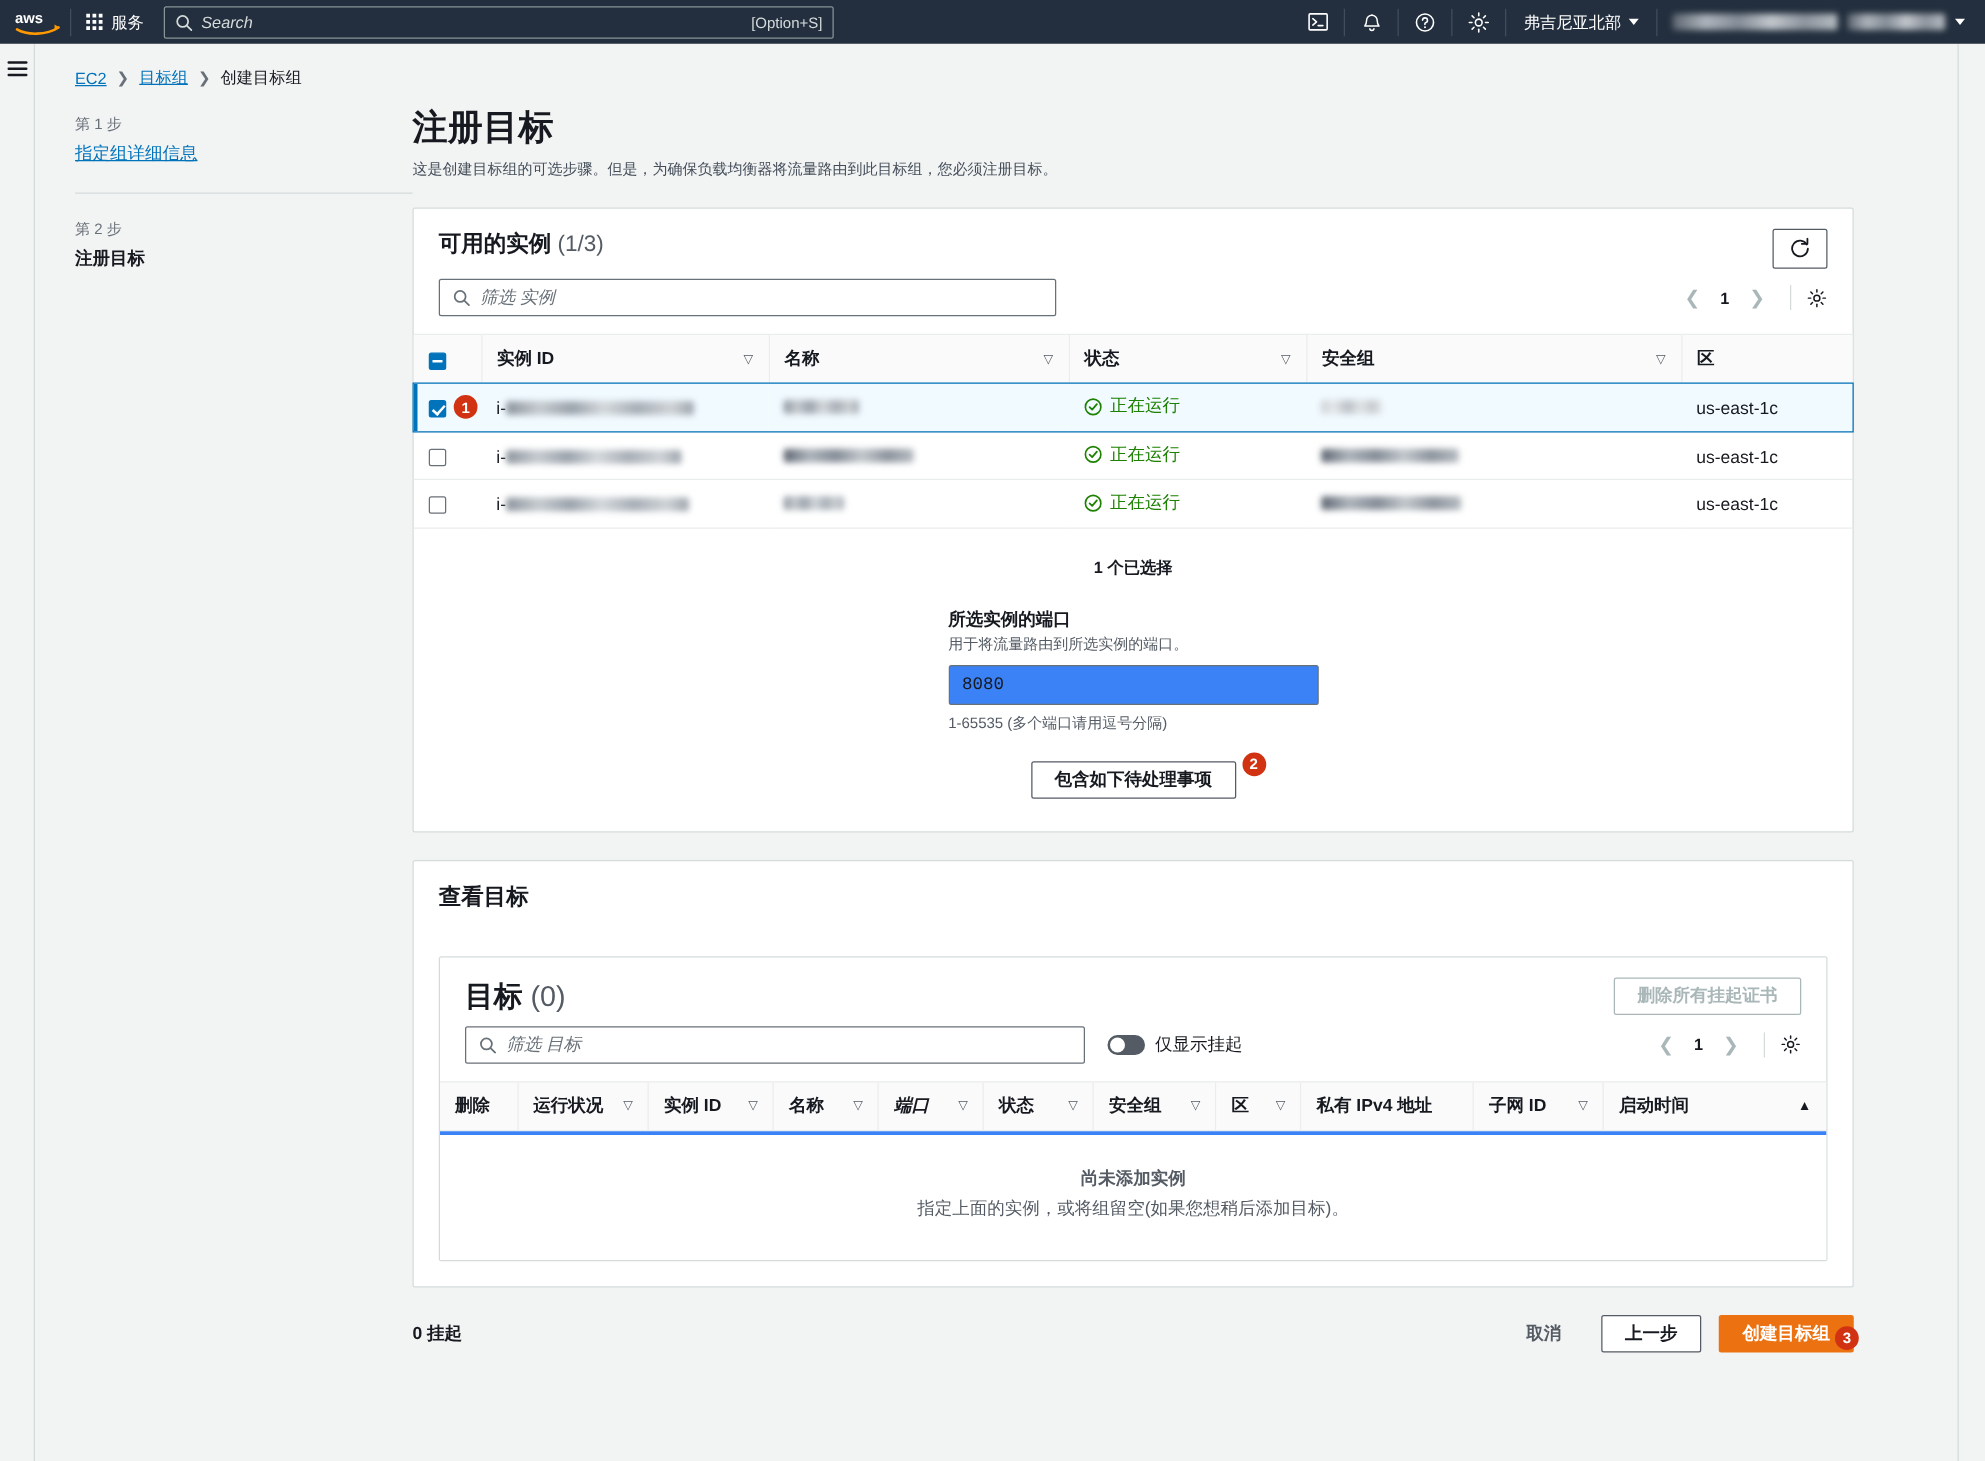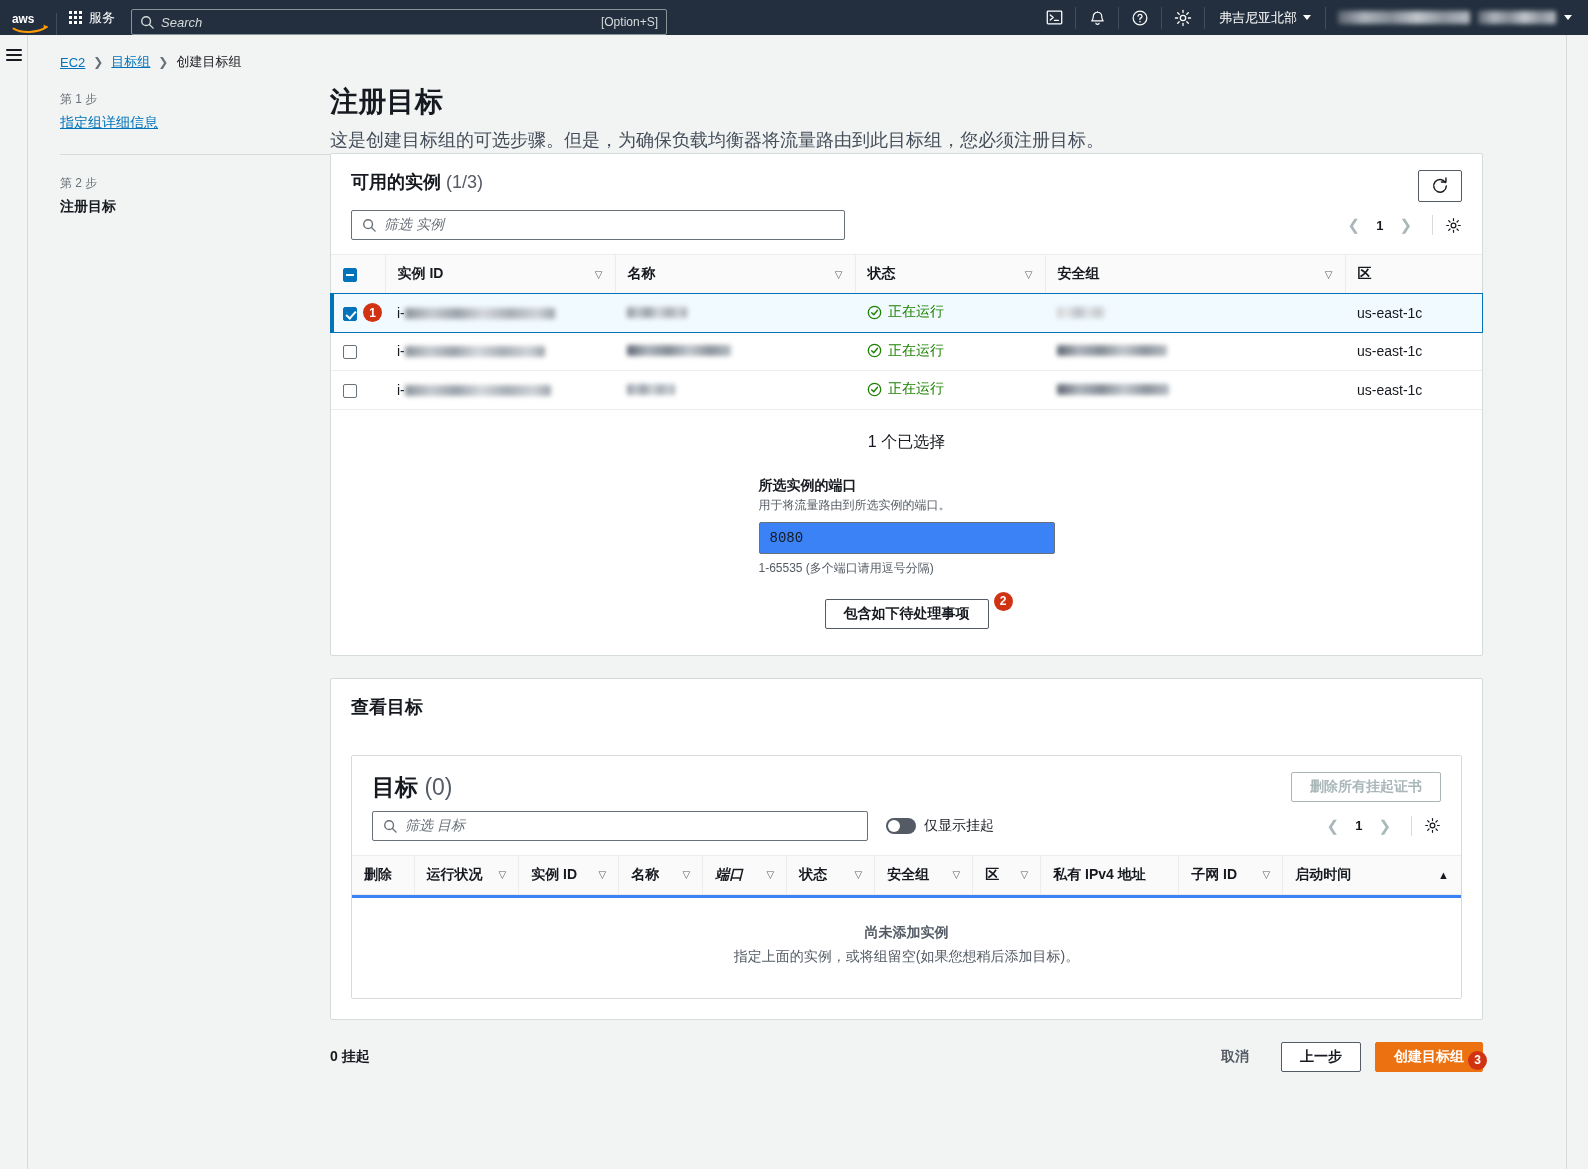--- a/index.html
+++ b/index.html
@@ -7,21 +7,21 @@
     margin: 0; padding: 0;
     width: 1588px; height: 1169px;
     background: #f2f3f3;
     font-family: "Liberation Sans", "DejaVu Sans", sans-serif;
     color: #16191f;
     overflow: hidden;
   }
   
   .navbar {
     height: 35px; background: #232f3e; color: #ffffff;
-    display: flex; align-items: flex-end; position: relative;
+    display: flex; align-items: center; position: relative;
     padding: 0 6px 0 0;
   }
   .aws-logo { width: 54px; display: flex; align-items: center; justify-content: center; padding-left: 8px;}
   .aws-logo svg { display: block; }
   .nav-div { width: 1px; height: 22px; background: #414d5c; margin: 0 2px; }
   .services-btn { display: flex; align-items: center; gap: 7px; padding: 0 10px; height: 35px; cursor: pointer; font-size: 13px; color:#fff;}
   .waffle { display: grid; grid-template-columns: repeat(3, 3px); grid-template-rows: repeat(3,3px); gap: 2px; }
   .waffle i { background: #ffffff; width: 3px; height: 3px; display: block; }
   .search-wrap {
     flex: 0 0 auto; width: 536px; height: 26px; margin-left: 6px;
@@ -57,21 +57,21 @@
 
   .wizard-body { display: flex; padding-left: 32px; }
   .steps { width: 270px; padding-top: 20px; flex: 0 0 270px;}
   .step-num { font-size: 12px; color: #687078; margin-bottom: 6px; }
   .step-link { font-size: 14px; color: #0073bb; text-decoration: underline; cursor: pointer; }
   .step-cur { font-size: 14px; color: #16191f; font-weight: bold; }
   .step-rule { height: 1px; background: #d5dbdb; margin: 22px 0 20px 0; }
 
   .main { flex: 1; padding-right: 32px; padding-top: 12px; max-width: 1185px; }
   h1.page-title { font-size: 28px; font-weight: bold; margin: 0 0 6px 0; letter-spacing: .3px;}
-  .page-desc { font-size: 18px; color: #444e5a; line-height: 1.45; }
+  .page-desc { font-size: 12px; color: #444e5a; margin-bottom: 22px; line-height: 1.45; }
 
   .card { background: #ffffff; border: 1px solid #d5dbdb; border-radius: 2px; margin-bottom: 22px; }
   .card-head { padding: 16px 20px 8px 20px; display: flex; align-items: flex-start; }
   .card-title { font-size: 18px; font-weight: bold; }
   .card-title .count { font-weight: normal; color: #545b64; }
   .spacer { flex: 1; }
   .btn {
     border: 1px solid #545b64; background: #ffffff; color: #16191f;
     border-radius: 2px; font-size: 14px; padding: 5px 18px; cursor: pointer;
     font-family: inherit; font-weight: bold;
@@ -120,21 +120,21 @@
   }
   .status-ok { color: #1d8102; display: inline-flex; align-items: center; gap: 6px; white-space: nowrap; }
   .badge {
     background: #d13212; color: #fff; border-radius: 50%; width: 19px; height: 19px;
     font-size: 12px; font-weight: bold; display: inline-flex; align-items: center;
     justify-content: center; line-height: 1;
   }
   .badge-abs { position: absolute; }
 
   .selection-pane { padding: 22px 20px 26px 20px; text-align: center; }
-  .sel-count { font-size: 16px; font-weight: normal; margin-bottom: 24px; }
+  .sel-count { font-size: 13px; font-weight: bold; margin-bottom: 24px; }
   .port-block { width: 296px; margin: 16px auto; text-align: left; }
   .field-label { font-size: 14px; font-weight: bold; margin-bottom: 2px; }
   .field-hint { font-size: 12px; color: #545b64; margin-bottom: 8px; }
   .port-input {
     width: 100%; height: 32px; border: 1px solid #687078; border-radius: 2px;
     padding: 0 10px; font-size: 14px; font-family: Liberation Mono, monospace; color: #16191f; background:#3b82f6;
   }
   .field-constraint { font-size: 12px; color: #545b64; margin-top: 6px; }
   .include-row { display: flex; justify-content: center; margin-top: 22px; }
   .include-wrap { position: relative; display: inline-flex; align-items: center; }

